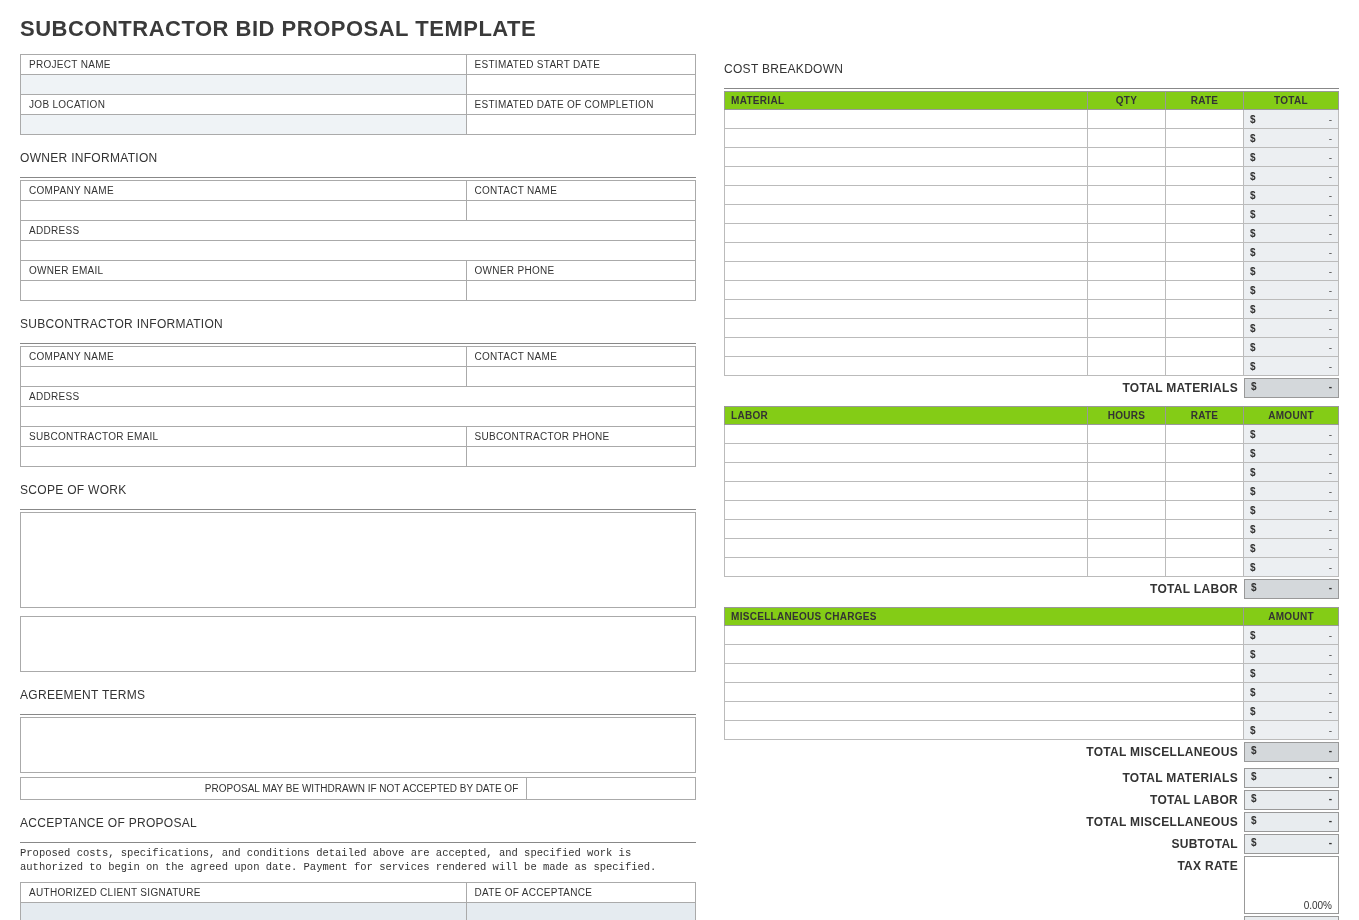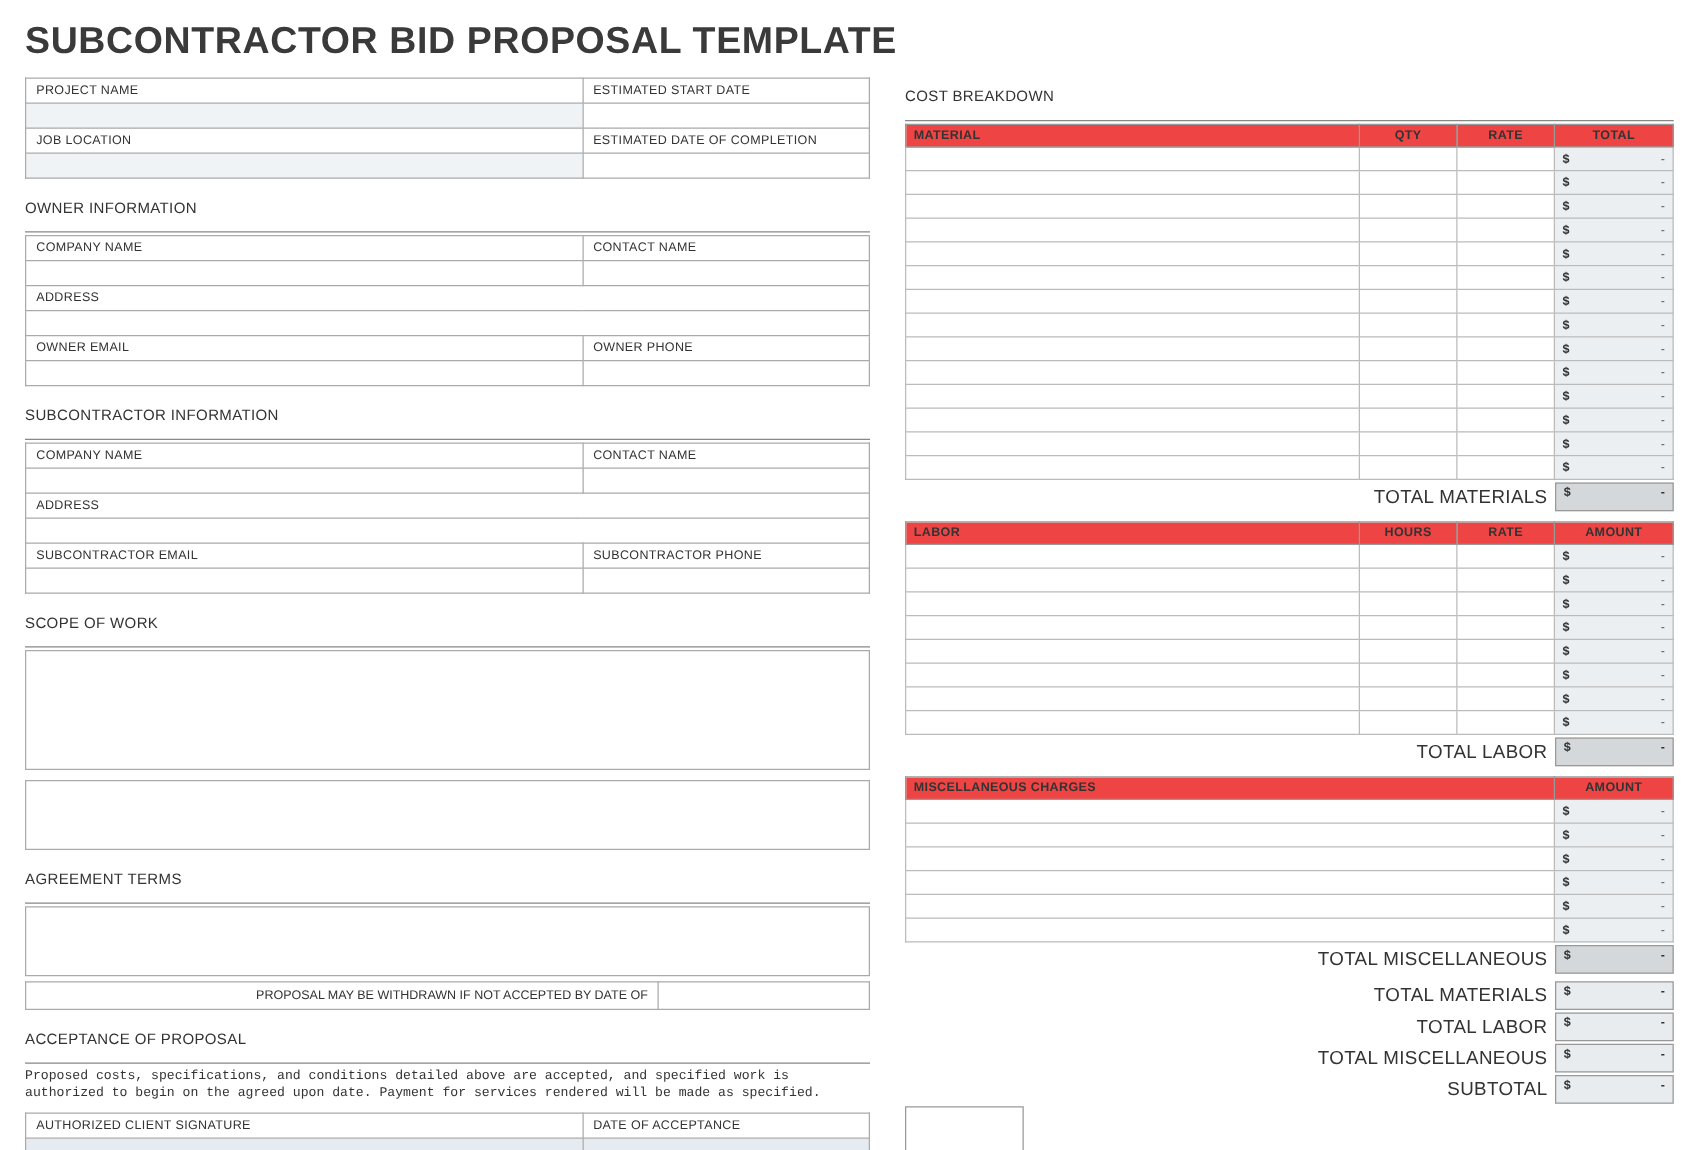--- a/index.html
+++ b/index.html
@@ -5,21 +5,21 @@
   * { box-sizing: border-box; margin: 0; padding: 0; }
   body {
     font-family: "Century Gothic", "Futura", Arial, sans-serif;
     font-size: 11px;
     background: #fff;
     padding: 16px 20px;
     width: 1359px;
     color: #333;
   }
   h1 {
-    font-size: 30px;
+    font-size: 22px;
     font-weight: bold;
     letter-spacing: 0.5px;
     color: #3a3a3a;
     margin-bottom: 12px;
   }
   .page {
     display: flex;
     gap: 28px;
   }
   .col-left { flex: 0 0 676px; }
@@ -77,21 +77,21 @@
     font-family: Liberation Mono, monospace;
   }
 
   
   table.cost {
     width: 100%;
     border-collapse: collapse;
     table-layout: fixed;
   }
   table.cost th {
-    background: #ef4444;
+    background: #84cc16;
     border: 1px solid #999;
     font-size: 10px;
     font-weight: bold;
     padding: 3px 6px;
     text-align: center;
     letter-spacing: 0.3px;
   }
   table.cost th.left { text-align: left; }
   table.cost td {
     border: 1px solid #bbb;
@@ -105,22 +105,22 @@
   table.cost td.totalcell .cur { float: left; font-weight: bold; }
   table.cost td.totalcell .val { float: right; color: #555; }
 
   .totrow {
     display: flex;
     margin-top: 2px;
   }
   .totrow .lab {
     flex: 1;
     text-align: right;
-    font-weight: normal;
-    font-size: 15px;
+    font-weight: bold;
+    font-size: 12px;
     padding: 3px 6px;
     letter-spacing: 0.3px;
   }
   .totrow .amt {
     width: 95px;
     border: 1px solid #999;
     background: #d4d8db;
     padding: 2px 6px;
     font-size: 10px;
   }
@@ -626,20 +626,21 @@
         </div>
     </div>
     <div class="totrow">
       <div class="lab">SUBTOTAL</div>
       <div class="amt light">
           <span class="cur">$</span>
           <span class="val">-</span>
         </div>
     </div>
     <div class="totrow">
+      <div class="lab">TAX RATE</div>
       <div class="amt plain">
           <span class="val">0.00%</span>
         </div>
     </div>
     <div class="totrow">
       <div class="lab">TOTAL TAX</div>
       <div class="amt light">
           <span class="cur">$</span>
           <span class="val">-</span>
         </div>

